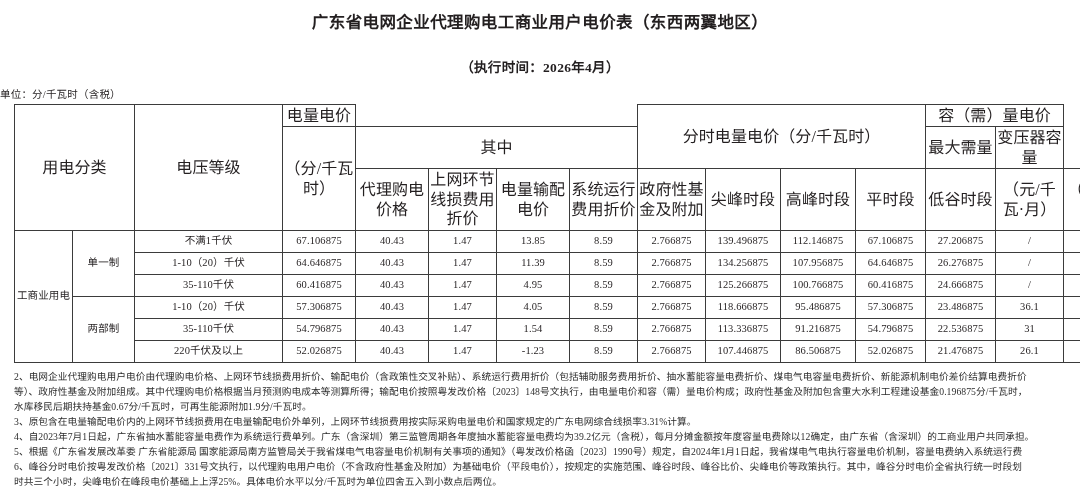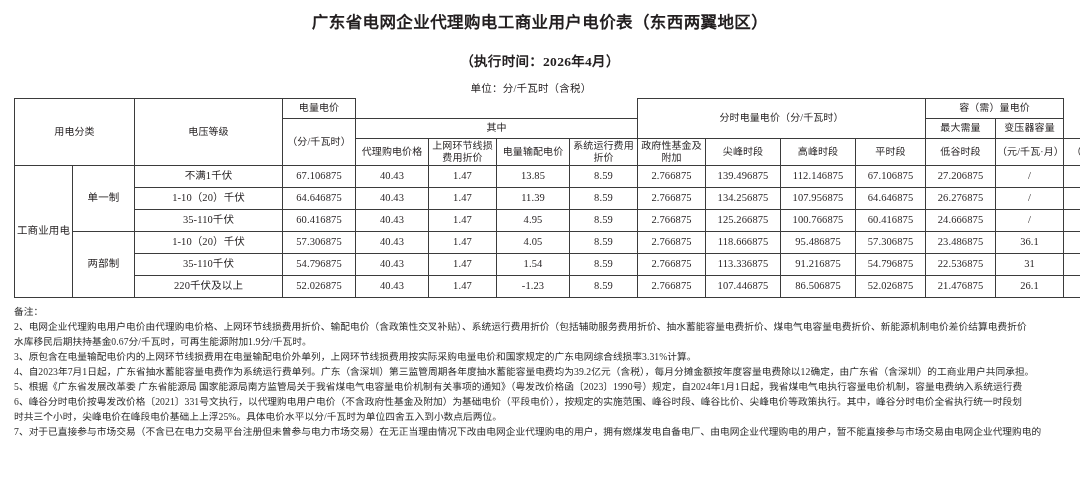--- a/index.html
+++ b/index.html
@@ -33,24 +33,24 @@
     font-size: 16.5px;
     font-weight: bold;
     letter-spacing: 0.4px;
     line-height: 1.2;
     margin: 0;
   }
   .doc-subtitle {
     font-size: 13.5px;
     font-weight: bold;
     letter-spacing: 0.3px;
-    margin: 17px 0 0 0;
+    margin: 23px 0 0 0;
   }
   .unit-note {
-    text-align: center;
+    text-align: left;
     font-size: 10.5px;
     margin: 10px 18px 3px 0;
     letter-spacing: 0.2px;
   }
 
   
   .tbl-wrap {
     padding: 0 14px;
   }
   table.rate {
@@ -63,21 +63,21 @@
   table.rate td {
     border: 1px solid #3b3b3b;
     text-align: center;
     vertical-align: middle;
     padding: 1px 1px;
     font-weight: normal;
     line-height: 1.22;
     letter-spacing: 0.1px;
   }
   table.rate th {
-    font-size: 10px;
+    font-size: 16px;
     height: 17px;
   }
   table.rate td {
     height: 19px;
     font-size: 10.5px;
   }
   .blank-cell {
     border-top: none !important;
     border-left: none !important;
     border-right: none !important;
@@ -255,23 +255,23 @@
             <td class="num">52.026875</td>
             <td class="num">21.476875</td>
             <td class="num">26.1</td>
             <td class="num">16.3</td>
           </tr>
         </tbody>
     </table>
   </div>
 
   <div class="notes">
-    <p class="note-line">备注：</p>
     <div id="notes-list">
         <p class="note-line">2、电网企业代理购电用户电价由代理购电价格、上网环节线损费用折价、输配电价（含政策性交叉补贴）、系统运行费用折价（包括辅助服务费用折价、抽水蓄能容量电费折价、煤电气电容量电费折价、新能源机制电价差价结算电费折价</p>
+        <p class="note-line">等）、政府性基金及附加组成。其中代理购电价格根据当月预测购电成本等测算所得；输配电价按照粤发改价格〔2023〕148号文执行，由电量电价和容（需）量电价构成；政府性基金及附加包含重大水利工程建设基金0.196875分/千瓦时，</p>
         <p class="note-line">水库移民后期扶持基金0.67分/千瓦时，可再生能源附加1.9分/千瓦时。</p>
         <p class="note-line">3、原包含在电量输配电价内的上网环节线损费用在电量输配电价外单列，上网环节线损费用按实际采购电量电价和国家规定的广东电网综合线损率3.31%计算。</p>
         <p class="note-line">4、自2023年7月1日起，广东省抽水蓄能容量电费作为系统运行费单列。广东（含深圳）第三监管周期各年度抽水蓄能容量电费均为39.2亿元（含税），每月分摊金额按年度容量电费除以12确定，由广东省（含深圳）的工商业用户共同承担。</p>
         <p class="note-line">5、根据《广东省发展改革委 广东省能源局 国家能源局南方监管局关于我省煤电气电容量电价机制有关事项的通知》（粤发改价格函〔2023〕1990号）规定，自2024年1月1日起，我省煤电气电执行容量电价机制，容量电费纳入系统运行费</p>
         <p class="note-line">6、峰谷分时电价按粤发改价格〔2021〕331号文执行，以代理购电用户电价（不含政府性基金及附加）为基础电价（平段电价），按规定的实施范围、峰谷时段、峰谷比价、尖峰电价等政策执行。其中，峰谷分时电价全省执行统一时段划</p>
         <p class="note-line">时共三个小时，尖峰电价在峰段电价基础上上浮25%。具体电价水平以分/千瓦时为单位四舍五入到小数点后两位。</p>
         <p class="note-line">7、对于已直接参与市场交易（不含已在电力交易平台注册但未曾参与电力市场交易）在无正当理由情况下改由电网企业代理购电的用户，拥有燃煤发电自备电厂、由电网企业代理购电的用户，暂不能直接参与市场交易由电网企业代理购电的</p>
       </div>
   </div>
 

